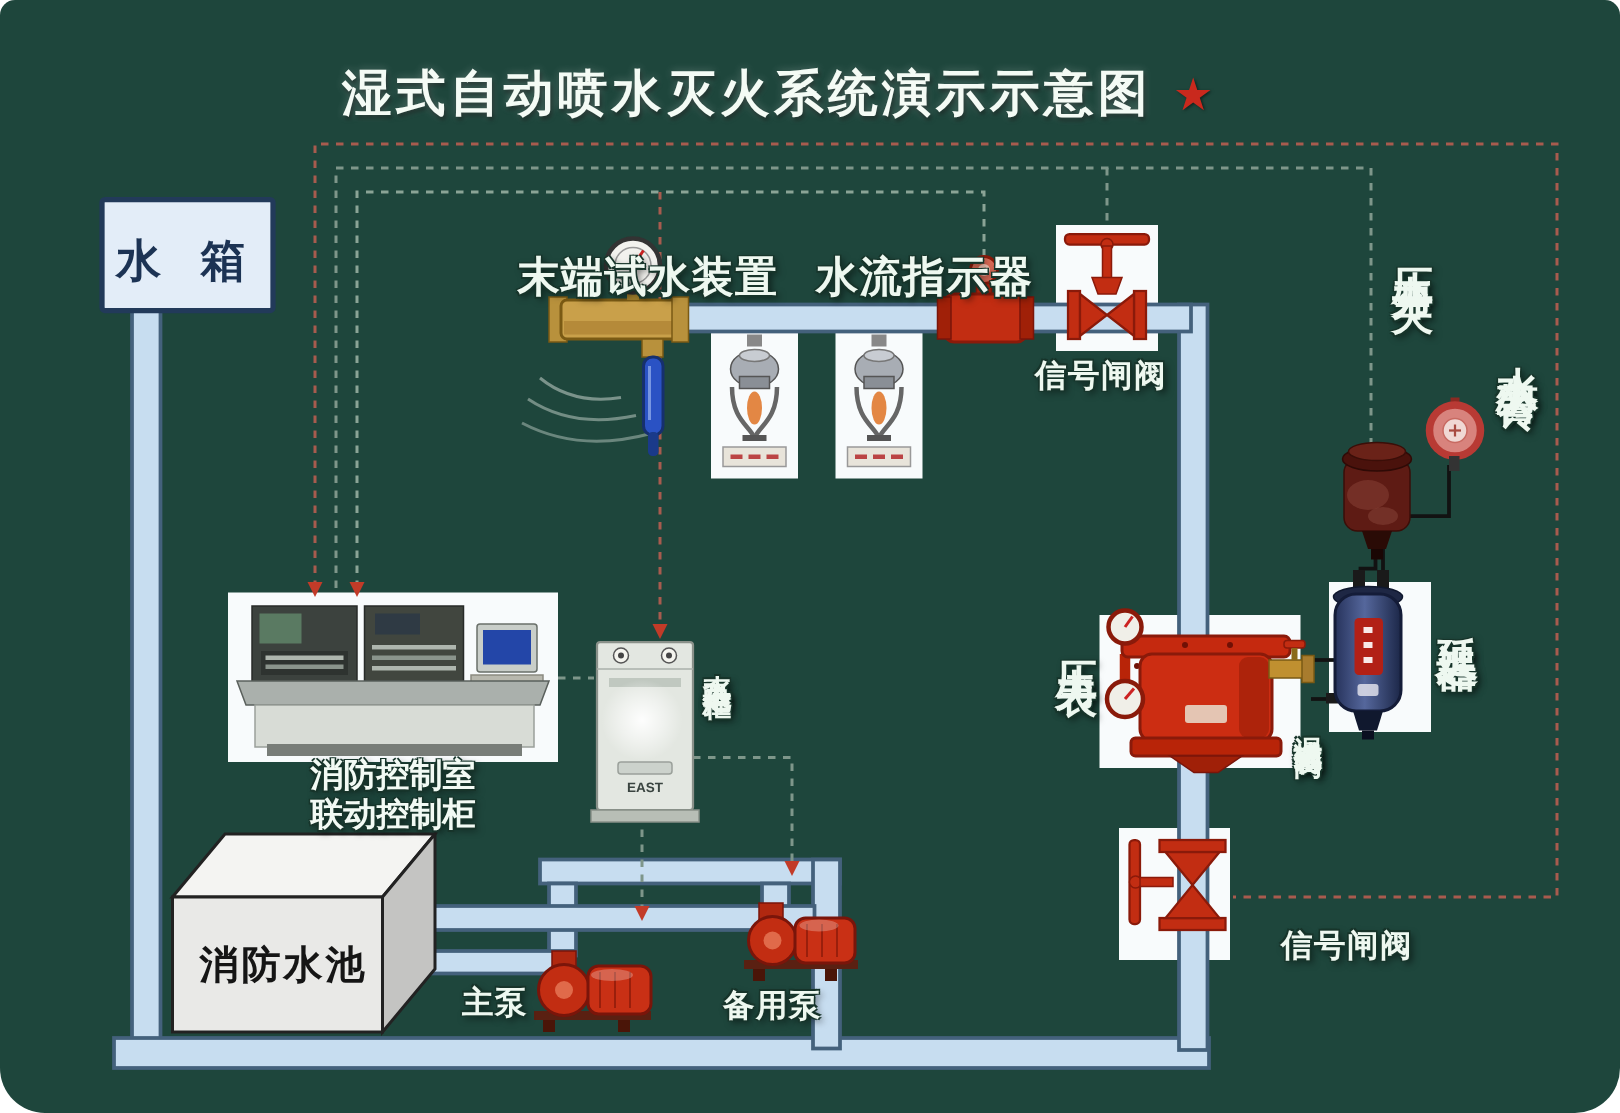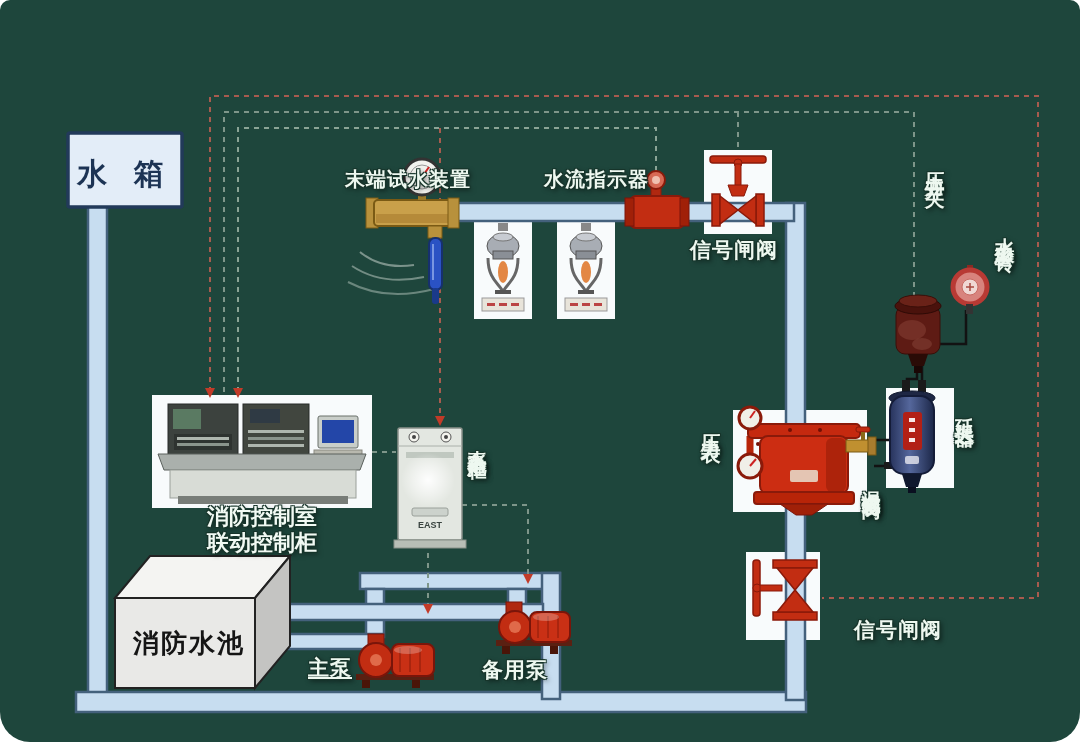--- a/index.html
+++ b/index.html
@@ -5,21 +5,21 @@
   html,body{margin:0;padding:0;background:#ffffff;}
   .stage{position:relative;width:1080px;height:742px;background:#ffffff;overflow:hidden;
          font-family:"Liberation Sans","DejaVu Sans",sans-serif;}
   .board{position:absolute;left:0;top:0;width:1080px;height:742px;background:#1e463c;
          border-radius:10px 10px 30px 30px;}
   svg.layer{position:absolute;left:0;top:0;width:1080px;height:742px;}
   .title{position:absolute;left:220px;top:40px;width:600px;text-align:center;
          color:#f4fbf5;font-size:33px;font-weight:bold;letter-spacing:3px;
          text-shadow:0 0 6px rgba(255,255,255,.25),1px 2px 3px rgba(0,0,0,.55);white-space:nowrap;}
   .title .star{color:#c9291d;font-size:30px;margin-left:14px;text-shadow:1px 1px 2px rgba(0,0,0,.5);}
-  .lbl{position:absolute;color:#eef8f0;font-weight:bold;font-size:20px;letter-spacing:1px;white-space:nowrap;
+  .lbl{position:absolute;color:#eef8f0;font-weight:bold;font-size:28px;letter-spacing:1px;white-space:nowrap;
        text-shadow:1px 1px 0 #17342a,-1px -1px 0 #17342a,1px -1px 0 #17342a,-1px 1px 0 #17342a,2px 2px 5px rgba(0,0,0,.6);}
   .vert{writing-mode:vertical-rl;text-orientation:upright;letter-spacing:5px;}
   .lbl-dark{position:absolute;font-weight:bold;color:#151515;white-space:nowrap;}
   .tank-text{color:#1c3354;font-size:30px;letter-spacing:9px;text-align:center;}
   .pool-text{font-size:26px;letter-spacing:2px;text-align:center;}
   .console-cap{position:absolute;width:220px;text-align:center;color:#f2faf4;font-weight:bold;font-size:22px;
        text-shadow:1px 1px 0 #17342a,-1px -1px 0 #17342a,1px -1px 0 #17342a,-1px 1px 0 #17342a,2px 2px 5px rgba(0,0,0,.6);}
 </style>
 </head>
 <body>
@@ -288,20 +288,23 @@
       <circle cx="23" cy="37" r="6" fill="#e06a4a"></circle>
       <rect x="38" y="22" width="40" height="30" rx="7" fill="#c93015" stroke="#7a150a" stroke-width="2"></rect>
       <line x1="46" y1="26" x2="46" y2="48" stroke="#8a1a0a"></line>
         <line x1="56" y1="26" x2="56" y2="48" stroke="#8a1a0a"></line>
       <line x1="66" y1="26" x2="66" y2="48" stroke="#8a1a0a"></line>
       <ellipse cx="54" cy="27" rx="13" ry="4" fill="#ffffff" opacity="0.25"></ellipse>
     </g>
 
   </svg>
 
+  <div class="title">
+    <span>湿式自动喷水灭火系统演示示意图</span><span class="star">★</span>
+  </div>
 
   <div class="lbl-dark tank-text" style="left:68px;top:154px;width:114px;">水 箱</div>
 
   <div class="lbl" style="left:345px;top:166px;">末端试水装置</div>
   <div class="lbl" style="left:544px;top:166px;">水流指示器</div>
   <div class="lbl" style="left:690px;top:236px;font-size:21px;">信号闸阀</div>
 
   <div class="lbl vert" style="left:922px;top:156px;">压力开关</div>
   <div class="lbl vert" style="left:992px;top:222px;">水力警铃</div>
   <div class="lbl vert" style="left:952px;top:402px;">延迟器</div>
@@ -309,15 +312,15 @@
   <div class="lbl vert" style="left:858px;top:476px;font-size:19px;letter-spacing:2px;">湿式报警阀</div>
   <div class="lbl" style="left:854px;top:616px;font-size:21px;">信号闸阀</div>
 
   <div class="console-cap" style="left:152px;top:528px;">联动控制柜</div>
   <div class="console-cap" style="left:152px;top:502px;">消防控制室</div>
 
   <div class="lbl vert" style="left:464px;top:434px;font-size:19px;letter-spacing:3px;">水泵电控柜</div>
 
   <div class="lbl-dark pool-text" style="left:115px;top:626px;width:148px;">消防水池</div>
 
-  <div class="lbl" style="left:308px;top:654px;font-size:21px;text-decoration:underline;">主泵</div>
+  <div class="lbl" style="left:308px;top:654px;font-size:21px;">主泵</div>
   <div class="lbl" style="left:482px;top:656px;font-size:21px;text-align:center;">备用泵</div>
 </div>
 
 </body></html>

